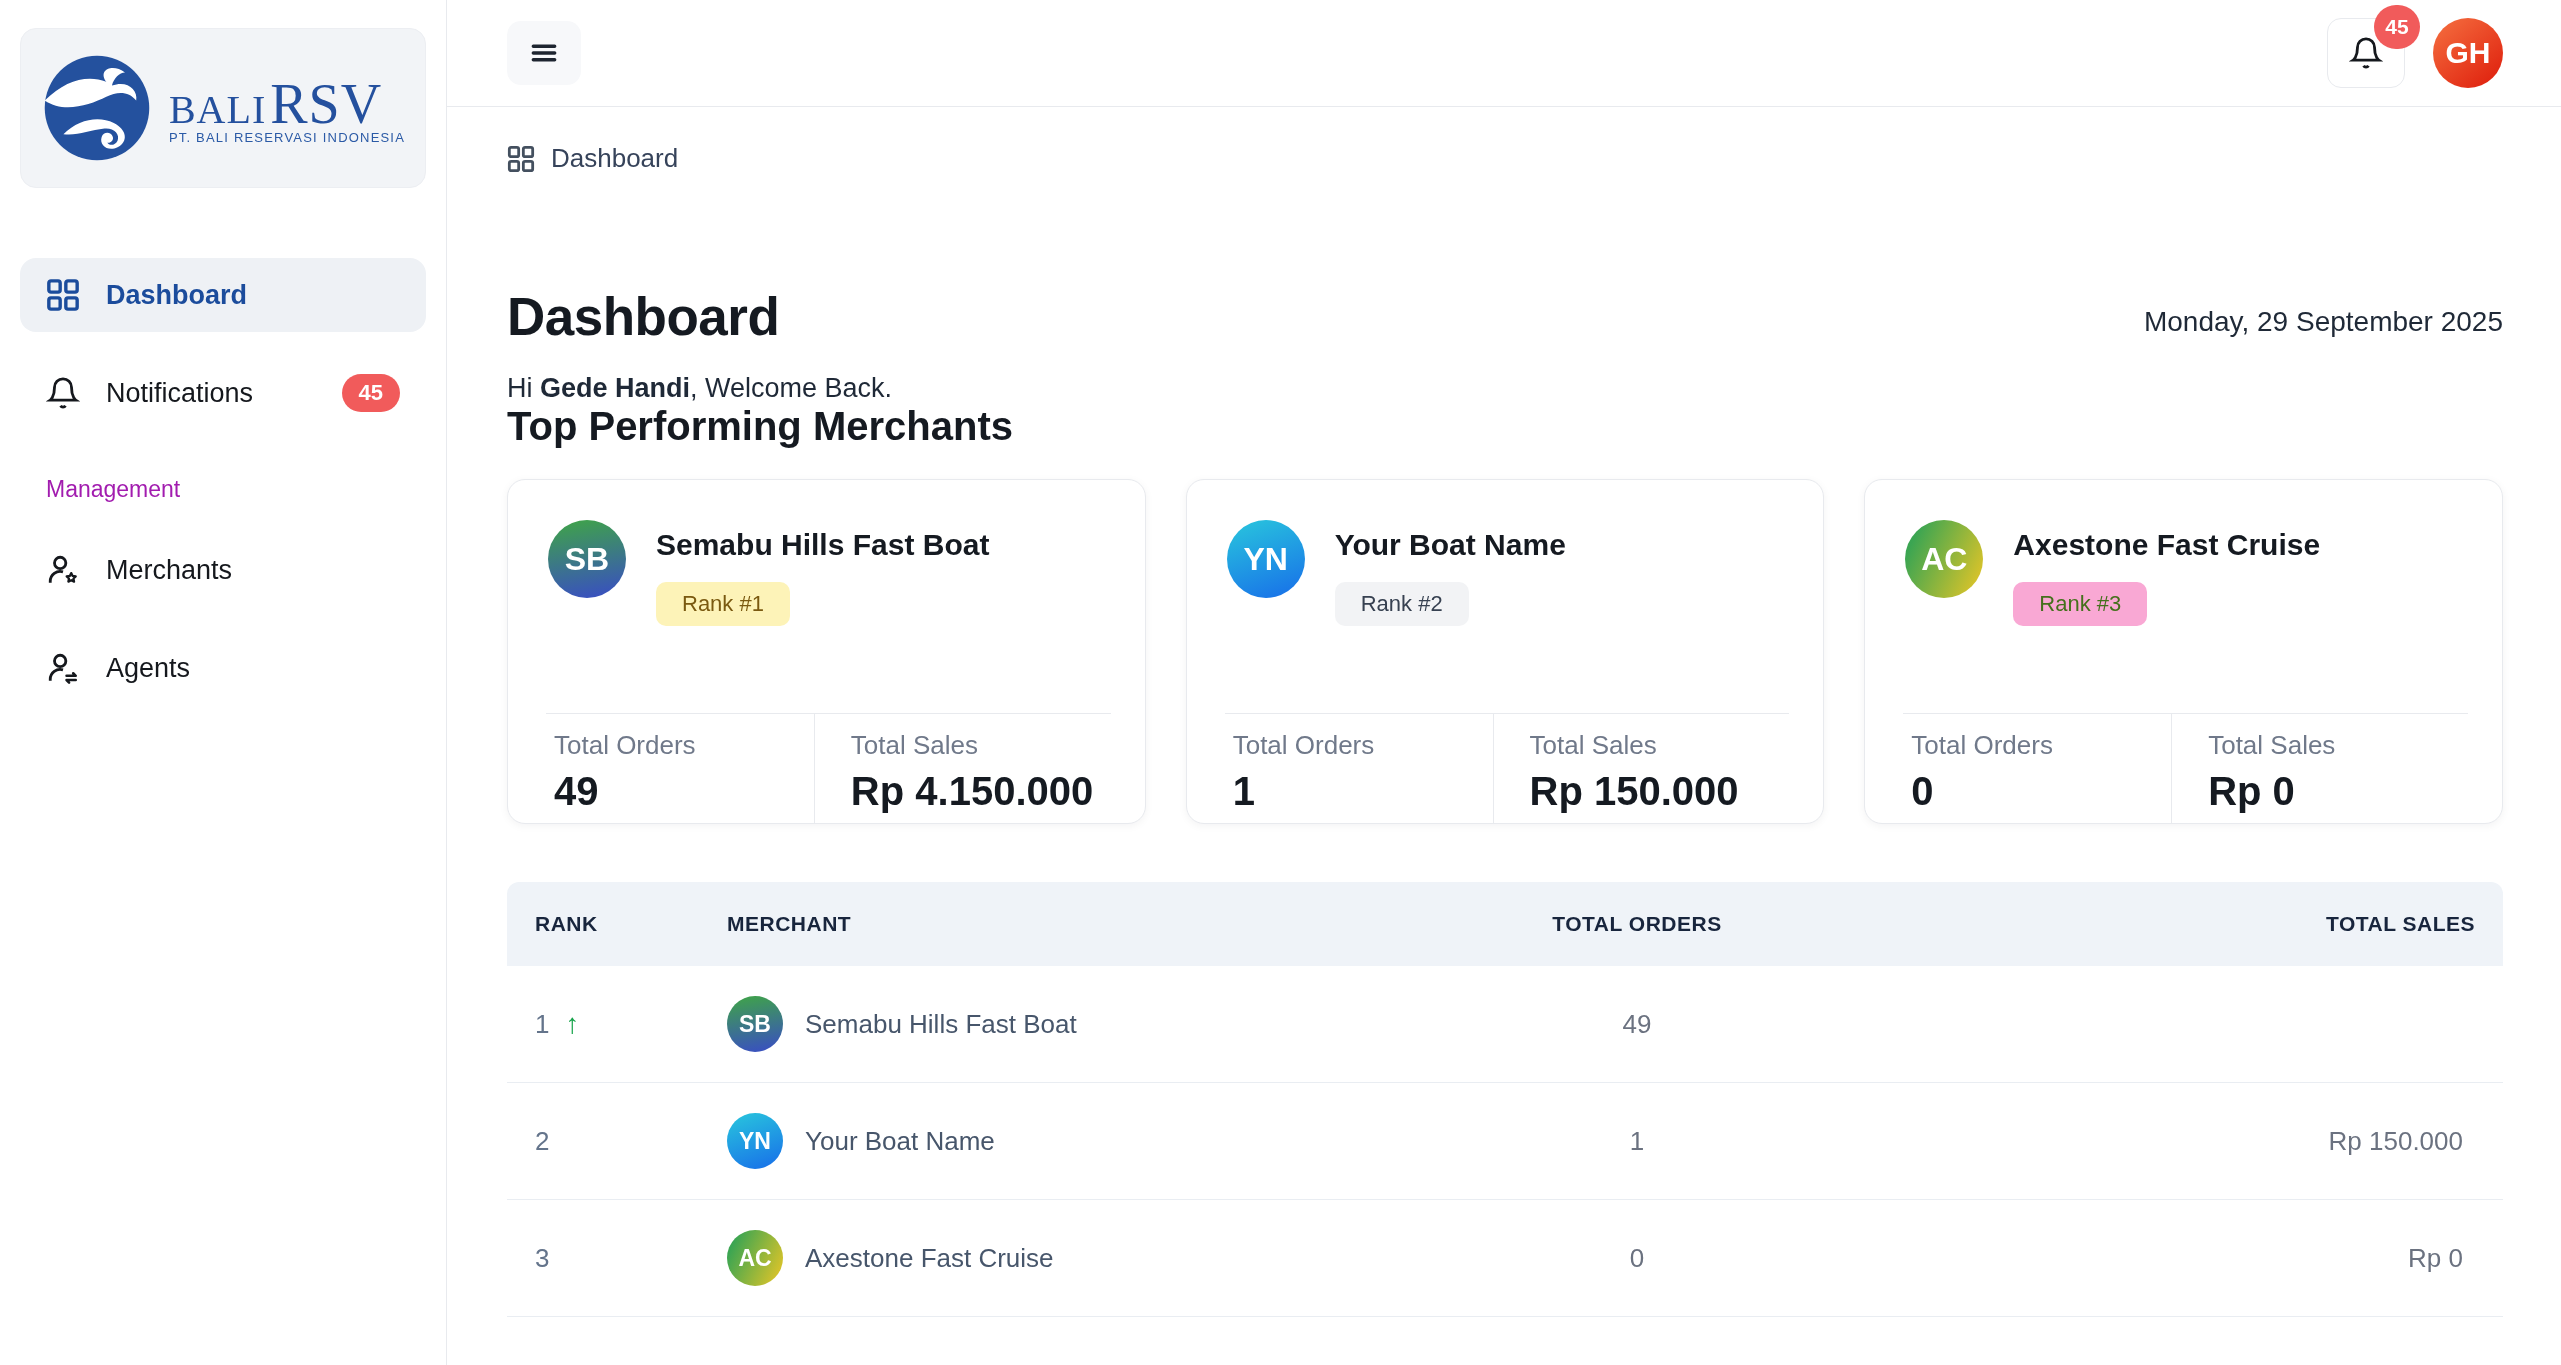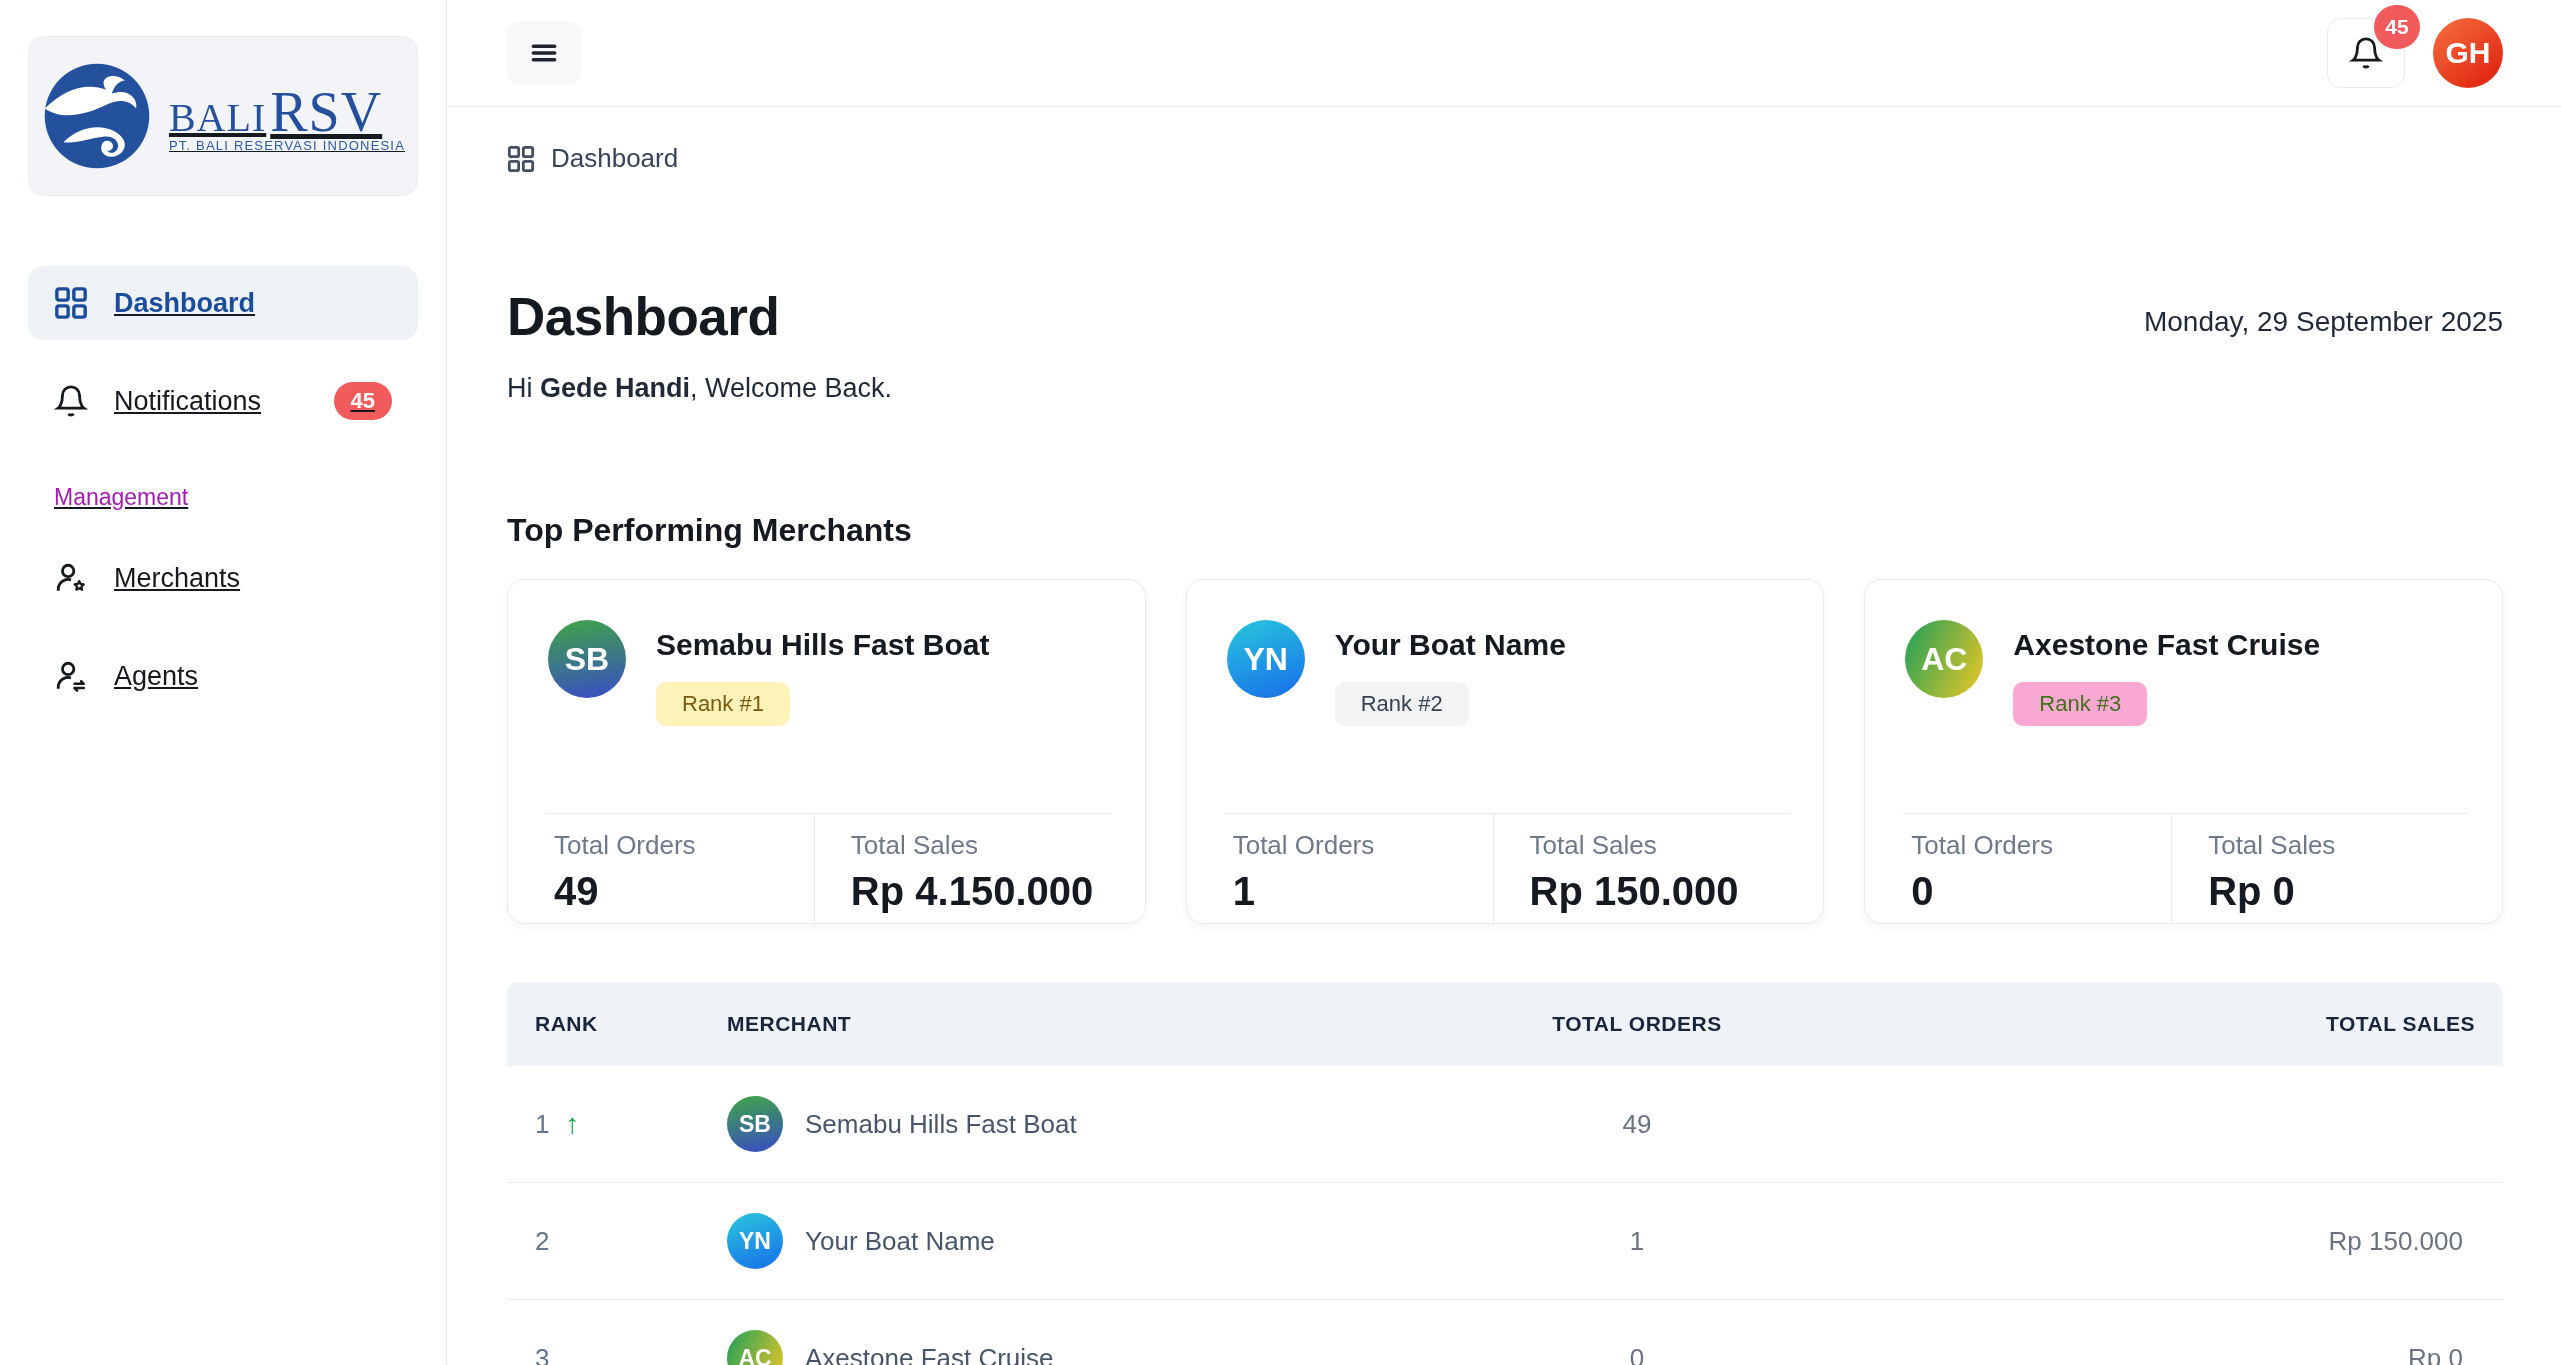--- a/index.html
+++ b/index.html
@@ -1,21 +1,21 @@
 <!DOCTYPE html>
 <html><head>
 <meta charset="utf-8">
 <style>
   * { margin:0; padding:0; box-sizing:border-box; }
   html,body { width:2561px; height:1365px; overflow:hidden; background:#fff;
               font-family:"Liberation Sans", sans-serif; color:#151a21; }
   .app { display:flex; width:2561px; height:1365px; }
 
   
-  .sidebar { width:447px; flex-shrink:0; border-right:1px solid #e8eaee; padding:28px; background:#fff;text-decoration:underline; }
+  .sidebar { width:447px; flex-shrink:0; border-right:1px solid #e8eaee; padding:20px; background:#fff; }
   .logo-card { background:#f2f4f7; border:1px solid #eceef2; border-radius:16px; height:160px; margin-top:8px;
                display:flex; align-items:center; justify-content:center; gap:16px; }
   .logo-text { color:#24509e; }
   .logo-title { font-family:"Liberation Serif", serif; display:flex; align-items:baseline; letter-spacing:1px; }
   .logo-title .t1 { font-size:40px; }
   .logo-title .t2 { font-size:56px; margin-left:4px; }
   .logo-sub { font-size:13px; letter-spacing:1.2px; color:#2b5aa6; margin-top:-6px; }
   .nav { margin-top:70px; }
   .nav-item { display:flex; align-items:center; gap:26px; height:74px; padding:0 26px; margin-bottom:24px;
               border-radius:16px; font-size:27px; color:#15181d; cursor:pointer; }
@@ -46,21 +46,21 @@
                 font-size:26px; color:#36435a; }
   .breadcrumb svg { width:28px; height:28px; color:#44505f; }
 
   .page-header { margin-top:112px; display:flex; justify-content:space-between; align-items:flex-start; }
   .page-title { font-size:53px; font-weight:800; letter-spacing:-0.5px; }
   .greeting { margin-top:26px; font-size:27px; color:#1f2937; }
   .clock-block { text-align:right; }
   .clock { font-size:54px; font-weight:800; }
   .date { margin-top:20px; font-size:28px; color:#1f2937; }
 
-  .section-title { margin-top:108px; font-size:32px; font-weight:700; }
+  .section-title { font-size:40px; font-weight:700; }
 
   .cards { margin-top:30px; display:flex; gap:40px; }
   .card { flex:1; height:345px; background:#fff; border:1px solid #e8eaee; border-radius:18px;
           box-shadow:0 2px 8px rgba(15,23,42,.05); display:flex; flex-direction:column; }
   .card-top { flex:1; padding:40px 40px 0; display:flex; gap:30px; }
   .card-avatar { width:78px; height:78px; border-radius:50%; color:#fff; font-size:32px; font-weight:600;
                  display:flex; align-items:center; justify-content:center; flex-shrink:0; }
   .grad-sb { background:linear-gradient(170deg,#3fa14c 5%,#3950c0 95%); }
   .grad-yn { background:linear-gradient(160deg,#27bede 10%,#1976e8 90%); }
   .grad-ac { background:linear-gradient(115deg,#3ba552 15%,#d9c32a 90%); }

